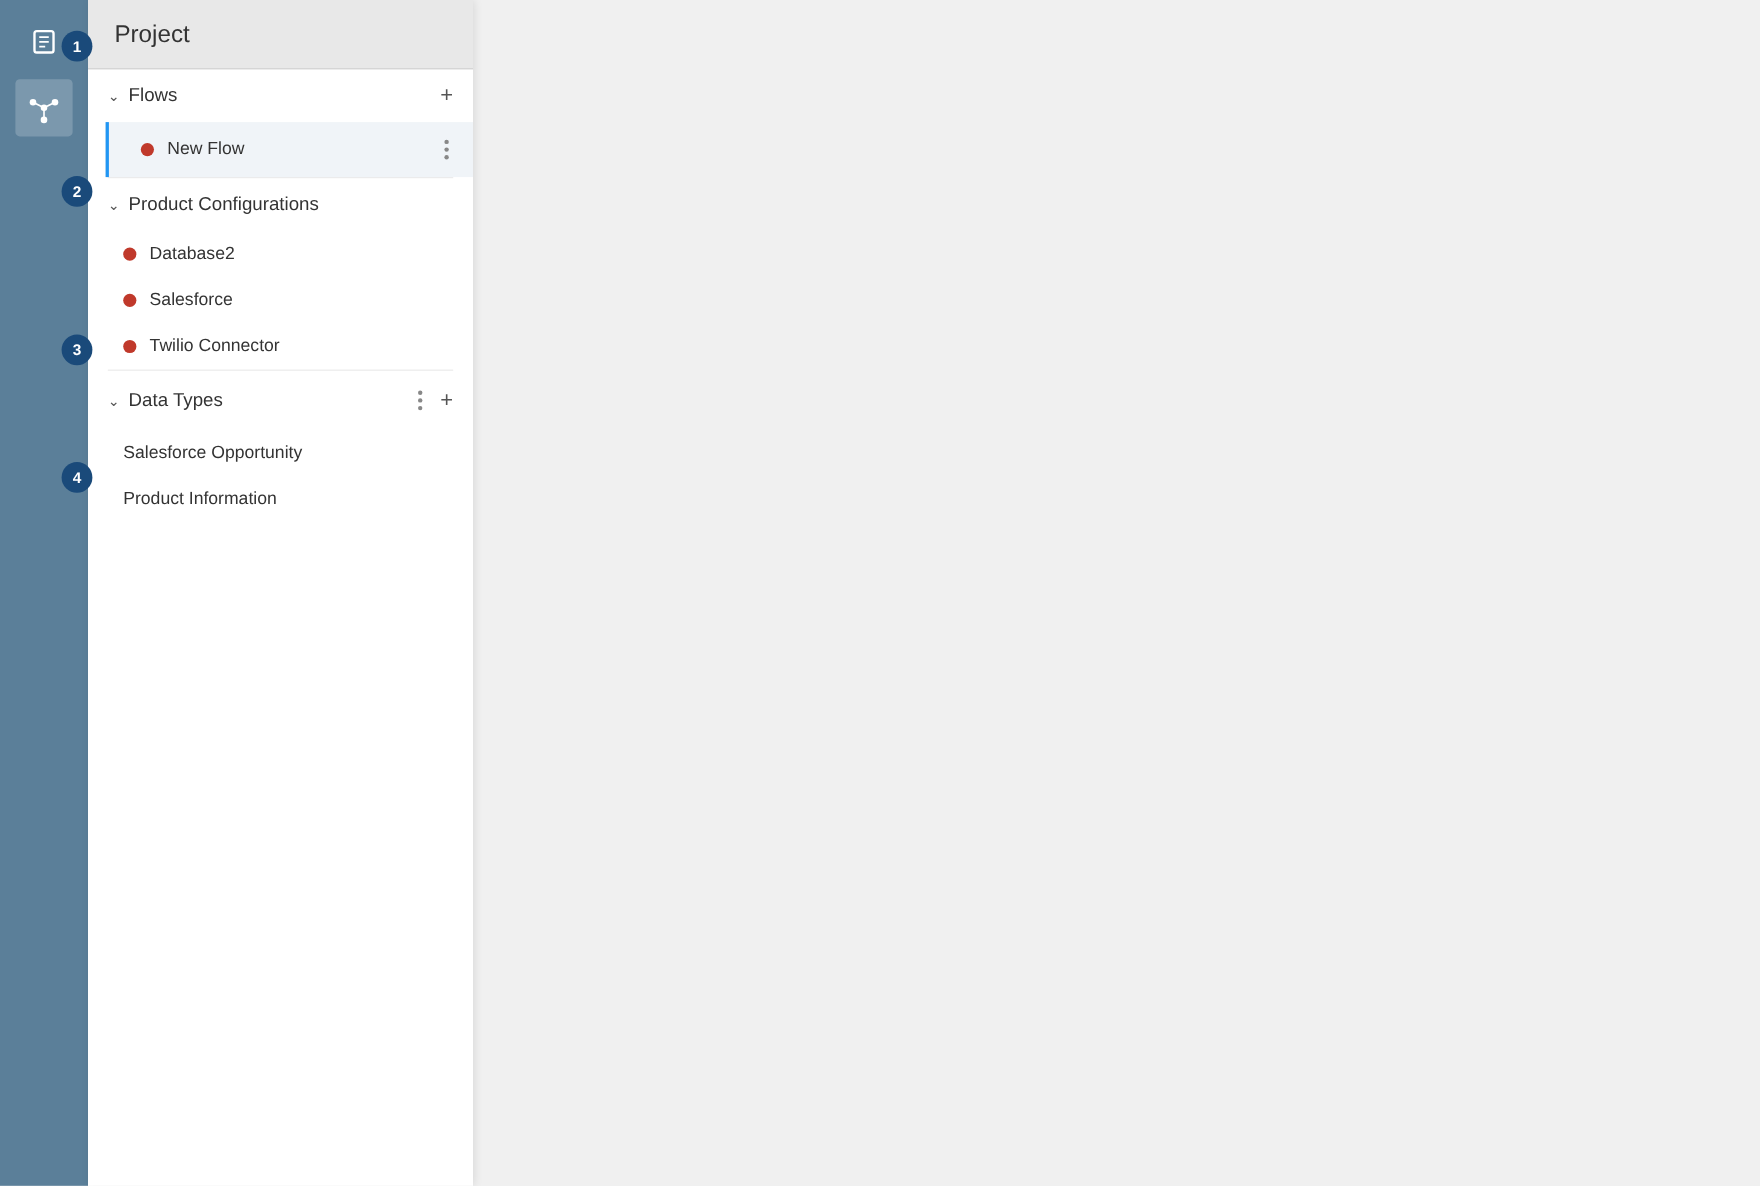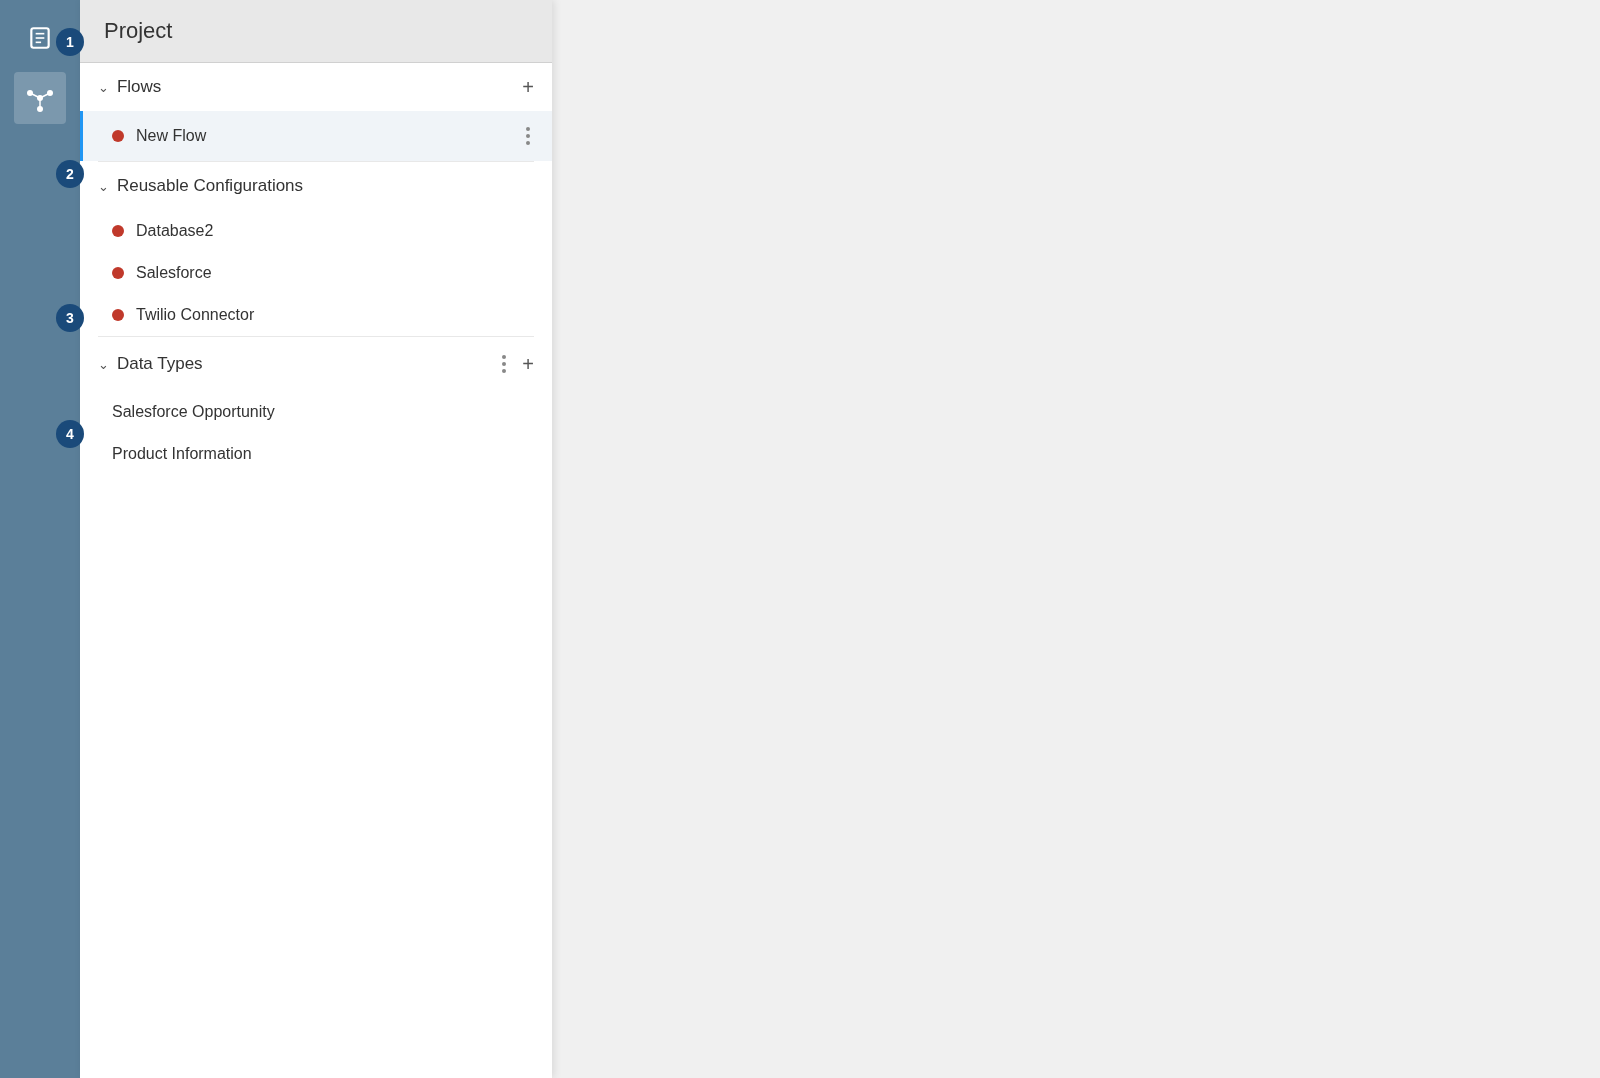--- a/index.html
+++ b/index.html
@@ -63,21 +63,21 @@
       z-index: 10;
     }
 
     .badge-1 { top: 28px; left: 56px; }
     .badge-2 { top: 160px; left: 56px; }
     .badge-3 { top: 304px; left: 56px; }
     .badge-4 { top: 420px; left: 56px; }
 
     
     .panel {
-      width: 472px;
+      width: 350px;
       background: #fff;
       display: flex;
       flex-direction: column;
       box-shadow: 2px 0 8px rgba(0,0,0,0.1);
       overflow: hidden;
     }
 
     
     .panel-header {
       background: #e8e8e8;
@@ -136,20 +136,21 @@
       position: relative;
     }
 
     .nav-item.active {
       background: #f0f4f8;
       border-left: 3px solid #2196f3;
     }
 
     .nav-item.active {
       padding-left: 29px;
+      margin-left: 16px;
     }
 
     .dot {
       width: 12px;
       height: 12px;
       border-radius: 50%;
       background: #c0392b;
       margin-right: 12px;
       flex-shrink: 0;
     }
@@ -251,21 +252,21 @@
             <span></span>
           </div>
         </div>
       </div>
 
       <div class="divider"></div>
 
       <div class="section-header">
         <div class="section-header-left">
           <span class="chevron">⌄</span>
-          <span>Reusable Configurations</span>
+          <span>Product Configurations</span>
         </div>
       </div>
 
       <div class="nav-item">
         <div class="dot"></div>
         <span class="item-label">Database2</span>
       </div>
 
 
       <div class="nav-item">

